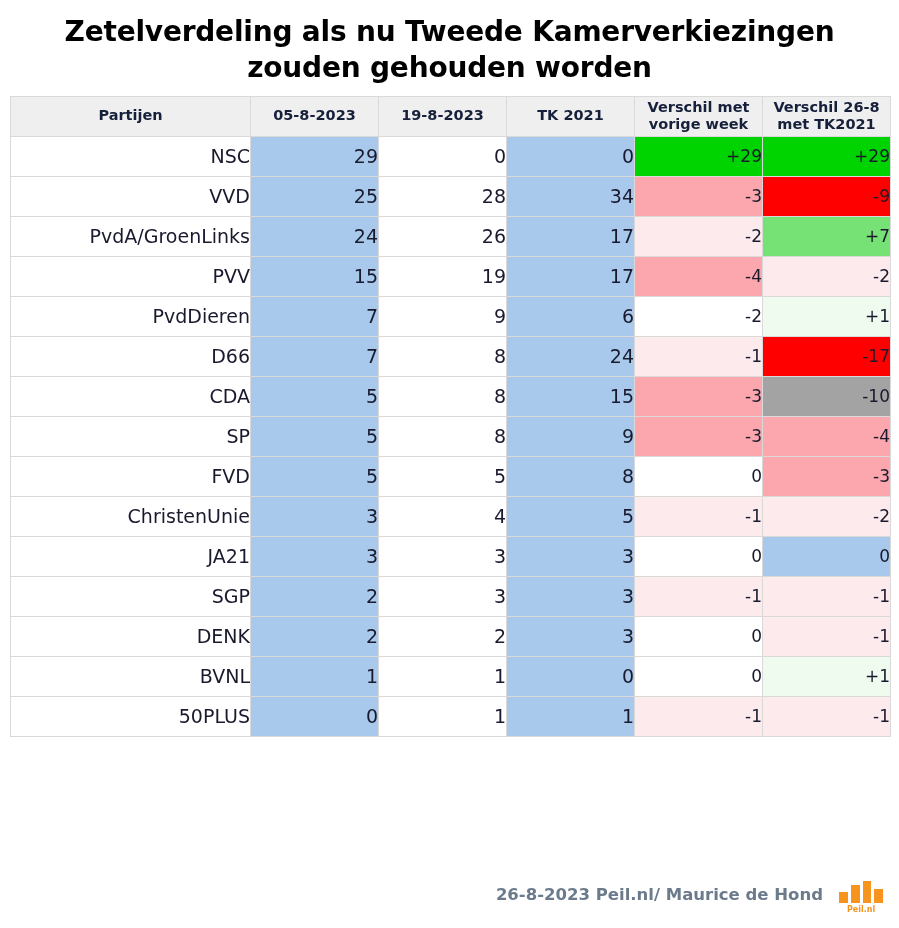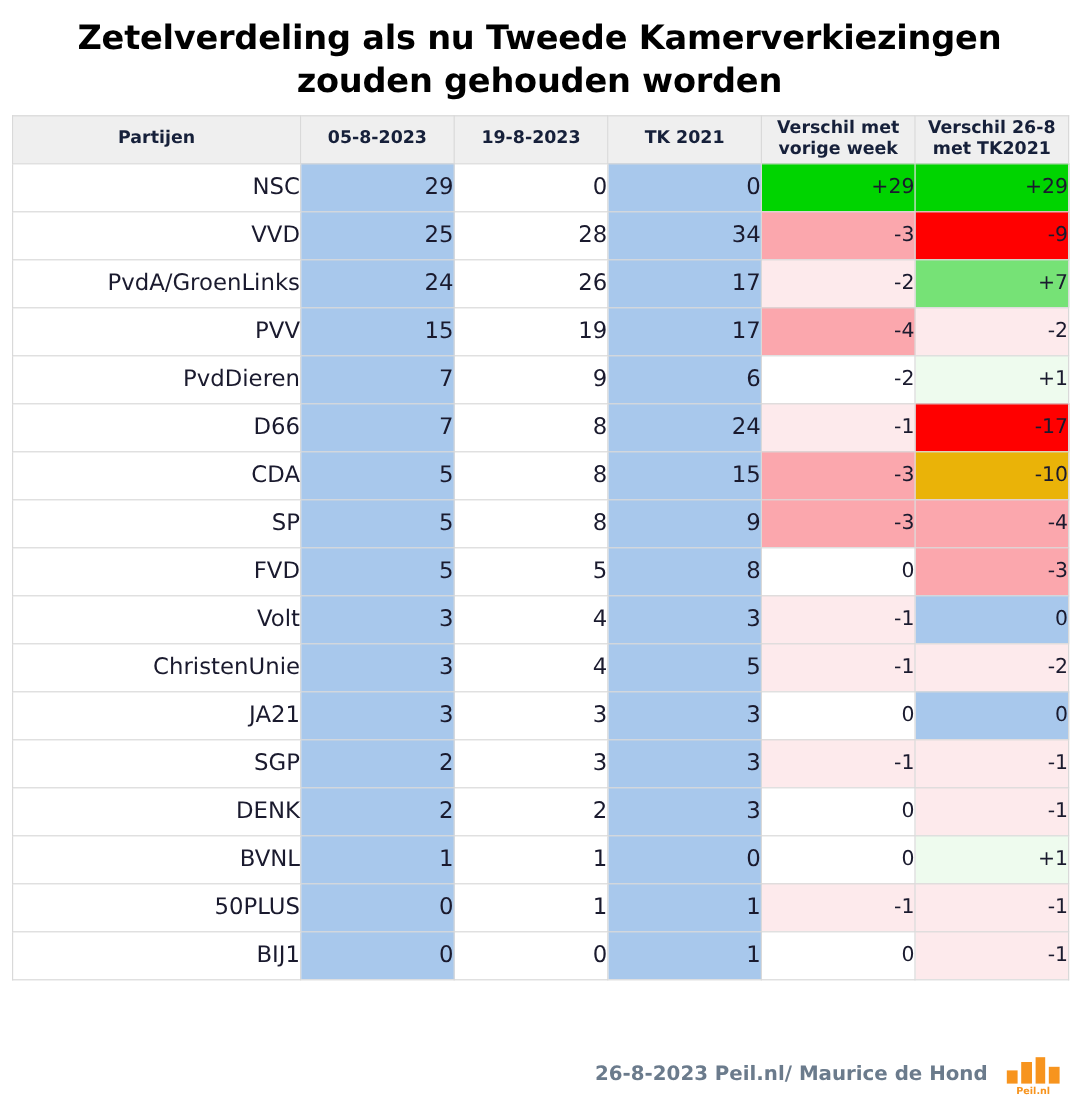--- a/index.html
+++ b/index.html
@@ -193,45 +193,37 @@
           <td class="num" style="background: rgb(168, 200, 236);">24</td>
           <td class="diff" style="background: rgb(253, 234, 236);">-1</td>
           <td class="diff" style="background: rgb(255, 0, 0);">-17</td>
         </tr>
         <tr>
           <td class="party">CDA</td>
           <td class="num" style="background: rgb(168, 200, 236);">5</td>
           <td class="num" style="background: rgb(255, 255, 255);">8</td>
           <td class="num" style="background: rgb(168, 200, 236);">15</td>
           <td class="diff" style="background: rgb(251, 167, 173);">-3</td>
-          <td class="diff" style="background: #eab308;">-10</td>
+          <td class="diff" style="background: #a3a3a3;">-10</td>
         </tr>
         <tr>
           <td class="party">SP</td>
           <td class="num" style="background: rgb(168, 200, 236);">5</td>
           <td class="num" style="background: rgb(255, 255, 255);">8</td>
           <td class="num" style="background: rgb(168, 200, 236);">9</td>
           <td class="diff" style="background: rgb(251, 167, 173);">-3</td>
           <td class="diff" style="background: rgb(251, 167, 173);">-4</td>
         </tr>
         <tr>
           <td class="party">FVD</td>
           <td class="num" style="background: rgb(168, 200, 236);">5</td>
           <td class="num" style="background: rgb(255, 255, 255);">5</td>
           <td class="num" style="background: rgb(168, 200, 236);">8</td>
           <td class="diff" style="background: rgb(255, 255, 255);">0</td>
           <td class="diff" style="background: rgb(251, 167, 173);">-3</td>
-        </tr>
-        <tr>
-          <td class="party">Volt</td>
-          <td class="num" style="background: rgb(168, 200, 236);">3</td>
-          <td class="num" style="background: rgb(255, 255, 255);">4</td>
-          <td class="num" style="background: rgb(168, 200, 236);">3</td>
-          <td class="diff" style="background: rgb(253, 234, 236);">-1</td>
-          <td class="diff" style="background: rgb(168, 200, 236);">0</td>
         </tr>
         <tr>
           <td class="party">ChristenUnie</td>
           <td class="num" style="background: rgb(168, 200, 236);">3</td>
           <td class="num" style="background: rgb(255, 255, 255);">4</td>
           <td class="num" style="background: rgb(168, 200, 236);">5</td>
           <td class="diff" style="background: rgb(253, 234, 236);">-1</td>
           <td class="diff" style="background: rgb(253, 234, 236);">-2</td>
         </tr>
         <tr>
@@ -267,28 +259,20 @@
           <td class="diff" style="background: rgb(238, 251, 238);">+1</td>
         </tr>
         <tr>
           <td class="party">50PLUS</td>
           <td class="num" style="background: rgb(168, 200, 236);">0</td>
           <td class="num" style="background: rgb(255, 255, 255);">1</td>
           <td class="num" style="background: rgb(168, 200, 236);">1</td>
           <td class="diff" style="background: rgb(253, 234, 236);">-1</td>
           <td class="diff" style="background: rgb(253, 234, 236);">-1</td>
         </tr>
-        <tr>
-          <td class="party">BIJ1</td>
-          <td class="num" style="background: rgb(168, 200, 236);">0</td>
-          <td class="num" style="background: rgb(255, 255, 255);">0</td>
-          <td class="num" style="background: rgb(168, 200, 236);">1</td>
-          <td class="diff" style="background: rgb(255, 255, 255);">0</td>
-          <td class="diff" style="background: rgb(253, 234, 236);">-1</td>
-        </tr>
       </tbody>
   </table>
 
   <div class="footer">
     <div class="footer-text">26-8-2023 Peil.nl/ Maurice de Hond</div>
     <div class="logo">
       <div class="bars">
           <i></i>
           <i></i>
           <i></i>

